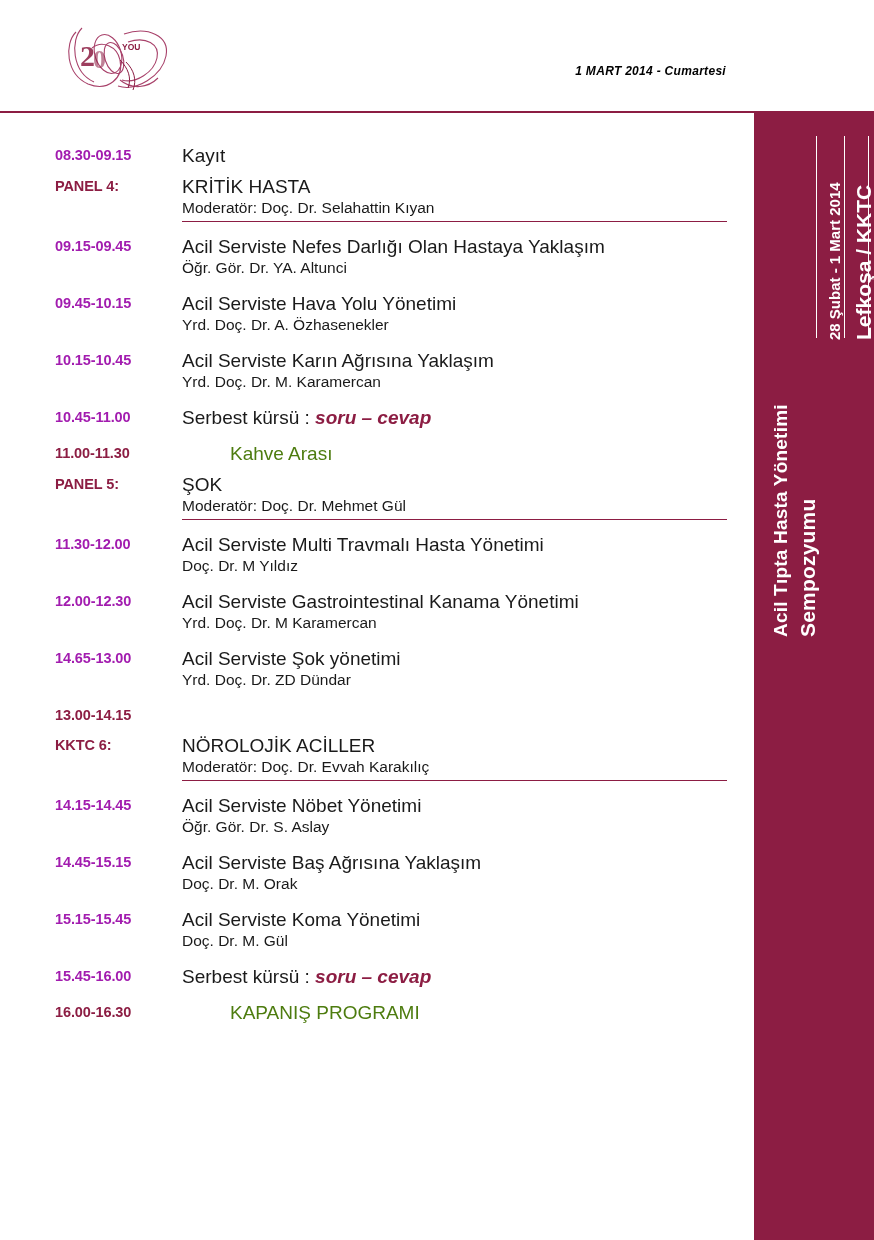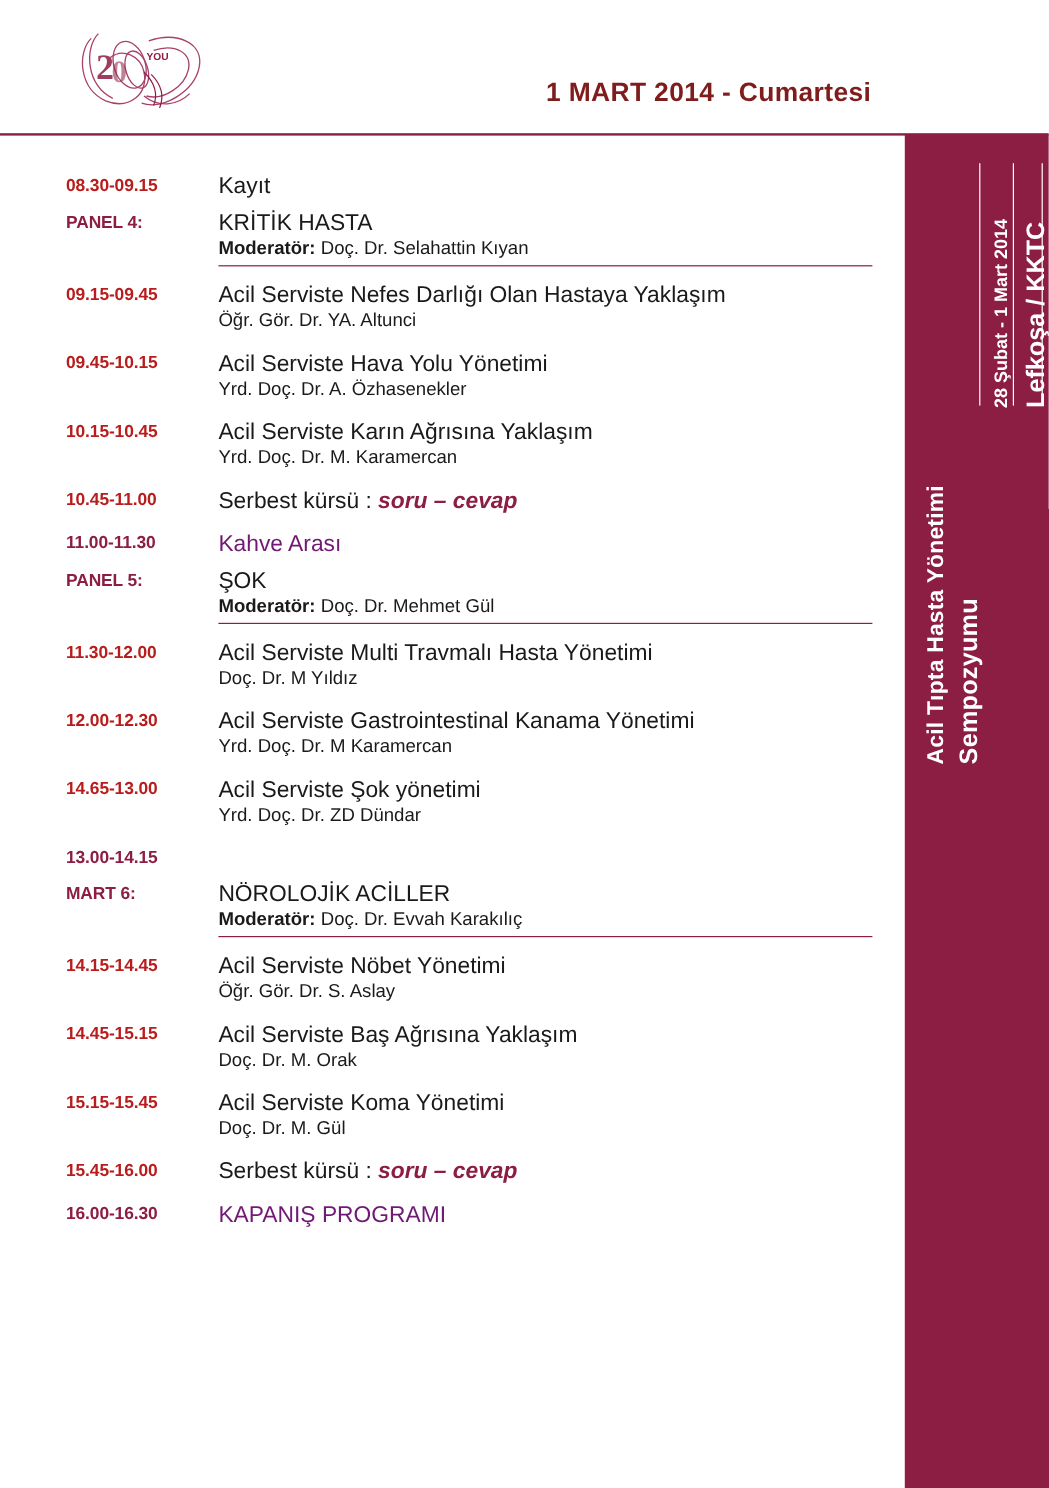--- a/index.html
+++ b/index.html
@@ -24,24 +24,25 @@
     position: absolute;
     left: 0; top: 111px;
     width: 874px;
     height: 2px;
     background: #8c1d43;
   }
   .header-date {
     position: absolute;
     right: 148px;
     top: 64px;
-    font-size: 22px;
+    font-size: 12px;
     font-weight: bold;
-    color: #7f1d1d;
+    color: #000000;
     letter-spacing: 0.3px;
+    font-style: italic;
   }
 
   
   .logo {
     position: absolute;
     left: 62px;
     top: 22px;
     width: 118px;
     height: 78px;
   }
@@ -111,42 +112,42 @@
   .row {
     display: flex;
     align-items: flex-start;
     margin-bottom: 2px;
   }
   .time {
     width: 127px;
     flex: 0 0 127px;
     font-size: 14.5px;
     font-weight: bold;
-    color: #b91c1c;
+    color: #a21caf;
     line-height: 19px;
     padding-top: 2px;
     letter-spacing: -0.1px;
   }
   .time.maroon { color: #8c1d43; }
   .body-col {
     flex: 1 1 auto;
     padding-top: 1px;
   }
   .line1 {
     font-size: 19px;
     color: #1a1a1a;
     line-height: 21px;
   }
   .line2 {
     font-size: 15.5px;
     color: #1a1a1a;
     line-height: 21px;
   }
-  .line2 .mod-label { font-weight: bold; }
-  .maroon-text { color: #701a75; }
+  .line2 .mod-label { font-weight: normal; }
+  .maroon-text { color: #4d7c0f; margin-left: 48px; }
   .maroon-text-b { color: #8c1d43; font-weight: bold; font-style: italic; }
   .rule {
     height: 1px;
     background: #8c1d43;
     margin-top: 3px;
     margin-bottom: 4px;
     width: 545px;
   }
 
   .row.gap { margin-bottom: 14px; }
@@ -270,21 +271,21 @@
       <div class="time">14.65-13.00</div>
       <div class="body-col">
         <div class="line1"><span class="">Acil Serviste Şok yönetimi</span></div>
         <div class="line2"><span>Yrd. Doç. Dr. ZD Dündar</span></div>
       </div>
     </div>
     <div class="row gap-sm">
       <div class="time maroon">13.00-14.15</div>
     </div>
     <div class="row gap-sm">
-      <div class="time maroon">MART 6:</div>
+      <div class="time maroon">KKTC 6:</div>
       <div class="body-col">
         <div class="line1"><span class="">NÖROLOJİK ACİLLER</span></div>
         <div class="line2"><span class="mod-label">Moderatör:</span><span> Doç. Dr. Evvah Karakılıç</span></div>
         <div class="rule"></div>
       </div>
     </div>
     <div class="row gap">
       <div class="time">14.15-14.45</div>
       <div class="body-col">
         <div class="line1"><span class="">Acil Serviste Nöbet Yönetimi</span></div>

